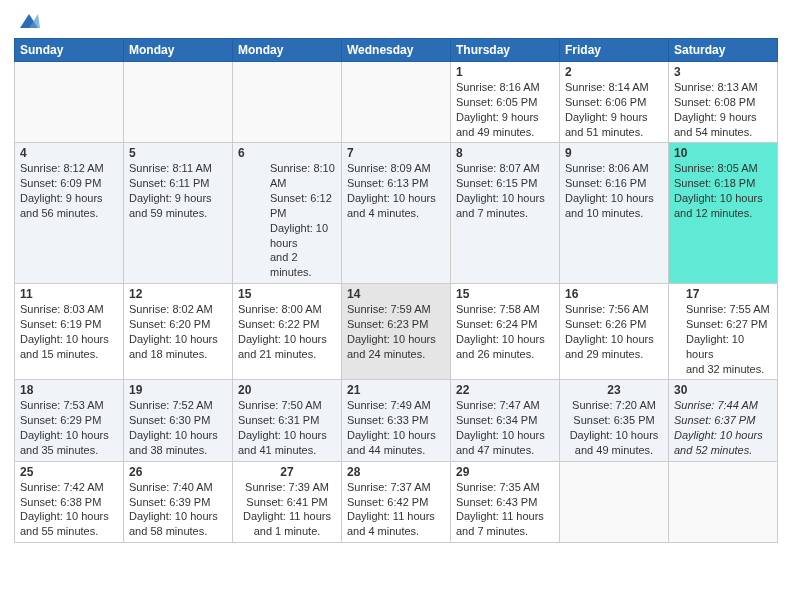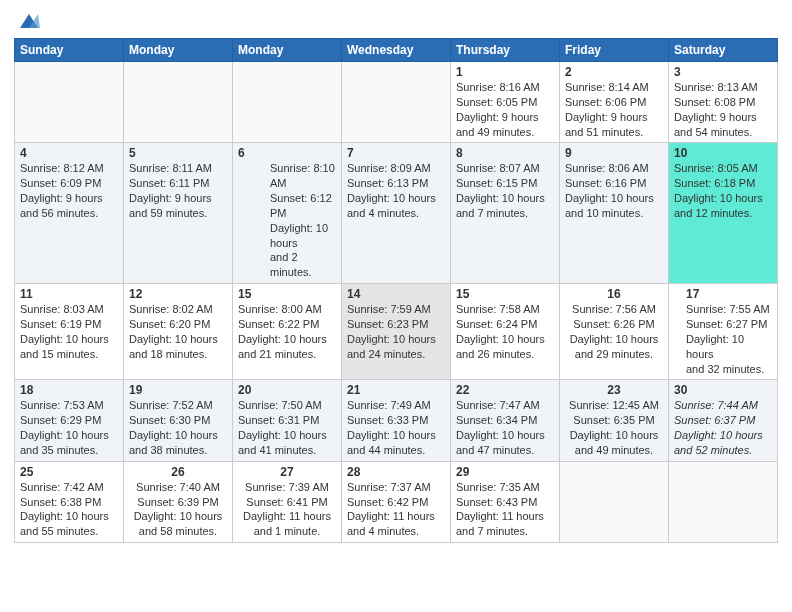--- a/index.html
+++ b/index.html
@@ -251,21 +251,21 @@
 Daylight: 10 hours
 and 24 minutes.</div>
           </td>
           <td style="background: rgb(255, 255, 255);">
             <span class="day-number">15</span>
             <div class="day-info" style="white-space: pre-line;">Sunrise: 7:58 AM
 Sunset: 6:24 PM
 Daylight: 10 hours
 and 26 minutes.</div>
           </td>
-          <td style="background: rgb(255, 255, 255); text-align: center;">
+          <td style="background: rgb(255, 255, 255);">
             <span class="day-number">16</span>
             <div class="day-info" style="white-space: pre-line;">Sunrise: 7:56 AM
 Sunset: 6:26 PM
 Daylight: 10 hours
 and 29 minutes.</div>
           </td>
           <td style="background: rgb(255, 255, 255); padding-left: 17px;">
             <span class="day-number">17</span>
             <div class="day-info" style="white-space: pre-line;">Sunrise: 7:55 AM
 Sunset: 6:27 PM
@@ -304,42 +304,42 @@
           </td>
           <td style="background: rgb(240, 244, 249);">
             <span class="day-number">22</span>
             <div class="day-info" style="white-space: pre-line;">Sunrise: 7:47 AM
 Sunset: 6:34 PM
 Daylight: 10 hours
 and 47 minutes.</div>
           </td>
           <td style="background: rgb(240, 244, 249); text-align: center;">
             <span class="day-number">23</span>
-            <div class="day-info" style="white-space: pre-line;">Sunrise: 12:45 AM
+            <div class="day-info" style="white-space: pre-line;">Sunrise: 7:20 AM
 Sunset: 6:35 PM
 Daylight: 10 hours
 and 49 minutes.</div>
           </td>
           <td style="background: rgb(240, 244, 249);">
             <span class="day-number">30</span>
             <div class="day-info" style="white-space: pre-line; font-style: italic;">Sunrise: 7:44 AM
 Sunset: 6:37 PM
 Daylight: 10 hours
 and 52 minutes.</div>
           </td>
         </tr>
         <tr>
           <td style="background: rgb(255, 255, 255);">
             <span class="day-number">25</span>
             <div class="day-info" style="white-space: pre-line;">Sunrise: 7:42 AM
 Sunset: 6:38 PM
 Daylight: 10 hours
 and 55 minutes.</div>
           </td>
-          <td style="background: rgb(255, 255, 255); text-align: center;">
+          <td style="background: rgb(255, 255, 255);">
             <span class="day-number">26</span>
             <div class="day-info" style="white-space: pre-line;">Sunrise: 7:40 AM
 Sunset: 6:39 PM
 Daylight: 10 hours
 and 58 minutes.</div>
           </td>
           <td style="background: rgb(255, 255, 255); text-align: center;">
             <span class="day-number">27</span>
             <div class="day-info" style="white-space: pre-line;">Sunrise: 7:39 AM
 Sunset: 6:41 PM

